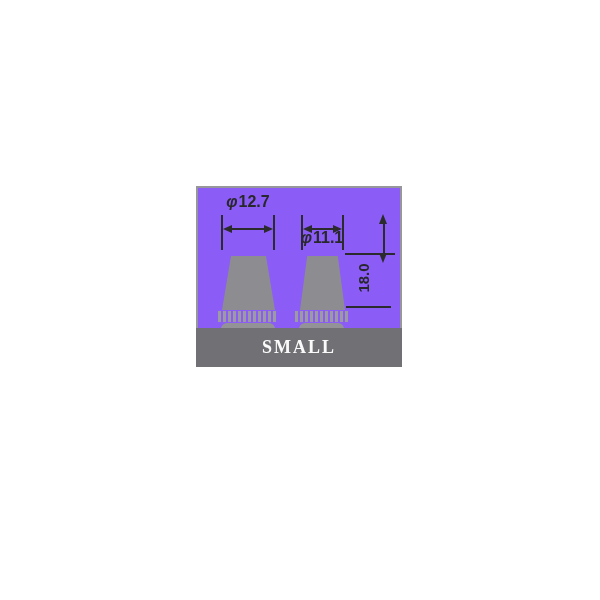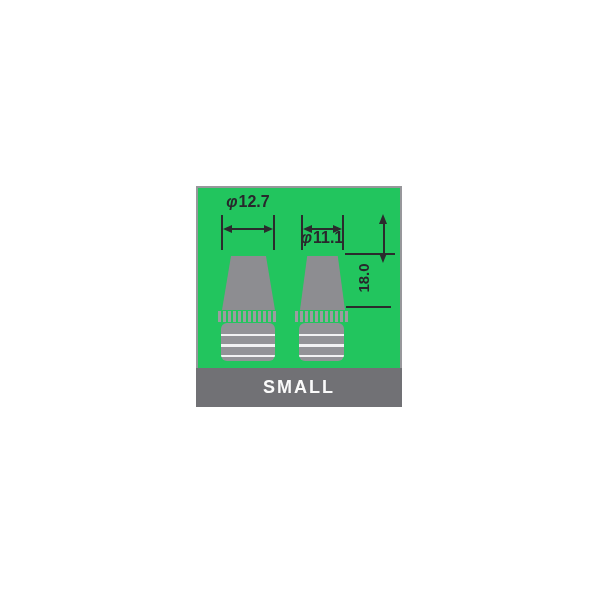--- a/index.html
+++ b/index.html
@@ -1,20 +1,20 @@
 <!DOCTYPE html>
 <html><head>
 <meta charset="utf-8">
 <style>
   html,body{margin:0;padding:0;background:#ffffff;font-family:"Liberation Sans",sans-serif;}
   .canvas{position:relative;width:600px;height:600px;background:#ffffff;overflow:hidden;}
 
   .card{position:absolute;left:196px;top:186px;width:206px;}
-  .diagram{position:relative;box-sizing:border-box;width:206px;height:182px;
-           background:#22c55e;border:2px solid #97979b;border-bottom:none;}
+  .diagram{position:relative;box-sizing:border-box;width:206px;height:142px;
+           background:#8b5cf6;border:2px solid #97979b;border-bottom:none;}
 
   
   .cap{position:absolute;background:#8d8d91;}
   .cap.left{left:24px;top:68px;width:53px;height:54px;clip-path:polygon(17% 0,83% 0,100% 100%,0 100%);}
   .cap.right{left:102px;top:68px;width:45px;height:54px;clip-path:polygon(16% 0,84% 0,100% 100%,0 100%);}
 
   .serration{position:absolute;top:123px;height:11px;
              background:repeating-linear-gradient(90deg,#9c9ca0 0 3px,rgba(0,0,0,0) 3px 5px);}
   .serration.left{left:20px;width:59px;}
   .serration.right{left:97px;width:54px;}
@@ -58,21 +58,21 @@
                border-left:4.5px solid transparent;border-right:4.5px solid transparent;border-bottom:10px solid #2b2b2d;}
   .dimv .ah-down{position:absolute;bottom:0;left:0;width:0;height:0;
                border-left:4.5px solid transparent;border-right:4.5px solid transparent;border-top:10px solid #2b2b2d;}
 
   .hlabel{position:absolute;left:146px;top:82px;width:40px;height:16px;line-height:16px;
           text-align:center;transform:rotate(-90deg);font-size:15px;font-weight:bold;color:#28282c;}
 
   
   .banner{position:relative;width:206px;height:39px;background:#717175;
           display:flex;align-items:center;justify-content:center;}
-  .banner-label{color:#fafafa;font-weight:bold;font-size:18px;letter-spacing:2px;}
+  .banner-label{color:#fafafa;font-weight:bold;font-size:18px;letter-spacing:2px;font-family:Liberation Serif, serif;}
 </style>
 </head>
 <body>
 
 <div class="canvas">
   <div class="card">
 
     <div class="diagram">
 
       <div class="dim-label left">

